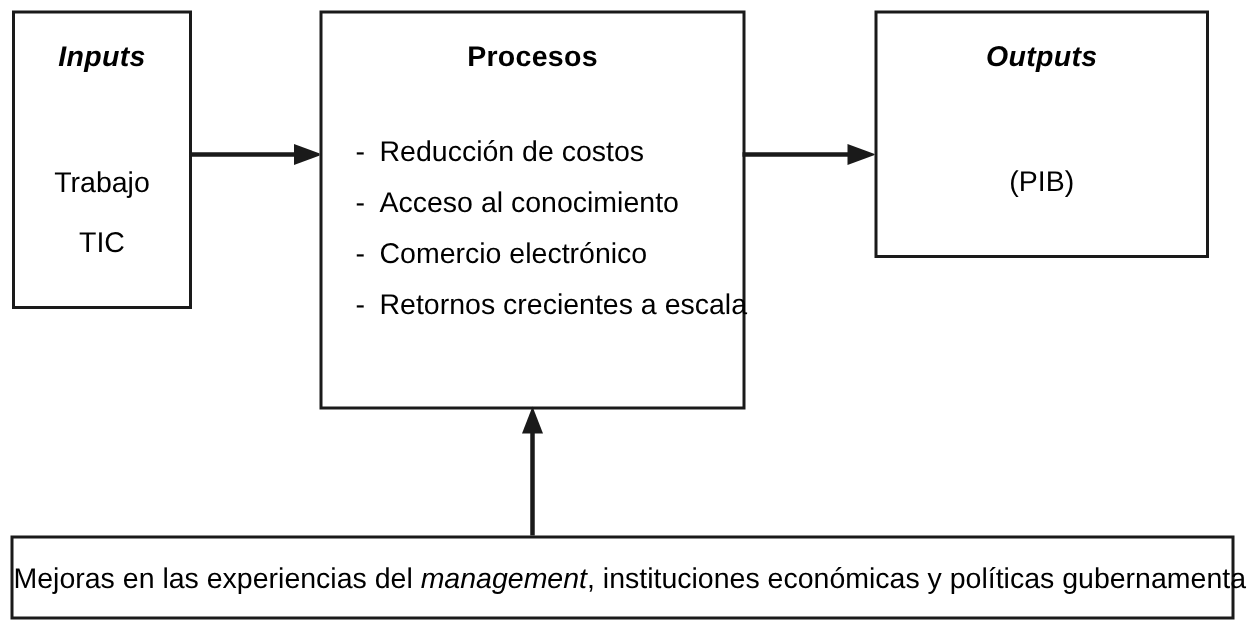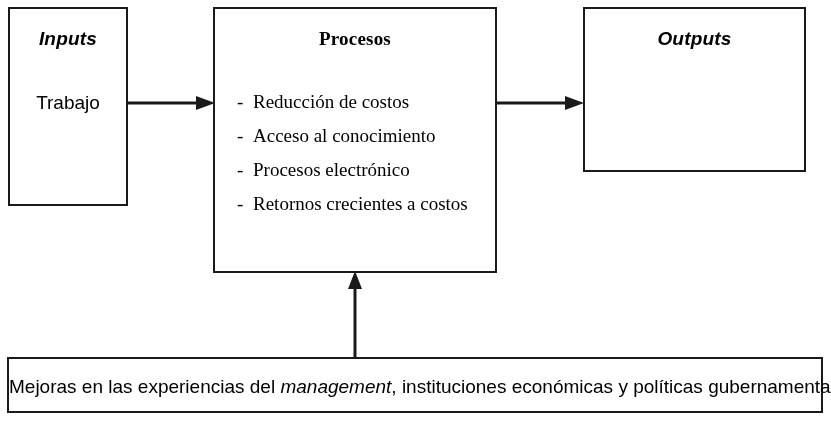--- a/index.html
+++ b/index.html
@@ -44,20 +44,21 @@
   }
 
   .centered-line {
     position: absolute;
     left: 0;
     right: 0;
     text-align: center;
     font-size: 19px;
     line-height: 1;
     white-space: nowrap;
+    margin-top: 20px;
   }
 
   
   #inputs-box {
     left: 8px;
     top: 7px;
     width: 120px;
     height: 199px;
   }
   #inputs-title { top: 20px; }
@@ -68,21 +69,20 @@
     top: 84px;
   }
   #inputs-list .centered-line { position: static; display: block; margin-bottom: 21px; }
 
   
   #procesos-box {
     left: 213px;
     top: 7px;
     width: 284px;
     height: 266px;
-    font-family: Liberation Serif, serif;
   }
   #procesos-title { top: 20px; }
   #procesos-list {
     position: absolute;
     left: 22px;
     top: 83px;
     right: 8px;
   }
   .bullet-row {
     display: flex;
@@ -144,20 +144,21 @@
 </style>
 </head>
 <body>
 
 <div id="canvas">
 
   <div class="box" id="inputs-box">
     <div class="box-title italic" id="inputs-title">Inputs</div>
     <div id="inputs-list">
       <div class="centered-line">Trabajo</div>
+      <div class="centered-line">TIC</div>
     </div>
   </div>
 
   <svg class="arrow-svg" id="arrow-inputs-procesos" width="90" height="20" viewBox="0 0 90 20">
     <line x1="0" y1="10" x2="74" y2="10" stroke="#1a1a1a" stroke-width="3"></line>
     <polygon points="70,3 89,10 70,17" fill="#1a1a1a"></polygon>
   </svg>
 
   <div class="box" id="procesos-box">
     <div class="box-title" id="procesos-title">Procesos</div>
@@ -165,37 +166,38 @@
       <div class="bullet-row">
         <span class="bullet-dash">-</span>
         <span>Reducción de costos</span>
       </div>
       <div class="bullet-row">
         <span class="bullet-dash">-</span>
         <span>Acceso al conocimiento</span>
       </div>
       <div class="bullet-row">
         <span class="bullet-dash">-</span>
-        <span>Procesos electrónico</span>
-      </div>
-      <div class="bullet-row">
-        <span class="bullet-dash">-</span>
-        <span>Retornos crecientes a costos</span>
+        <span>Comercio electrónico</span>
+      </div>
+      <div class="bullet-row">
+        <span class="bullet-dash">-</span>
+        <span>Retornos crecientes a escala</span>
       </div>
     </div>
   </div>
 
   <svg class="arrow-svg" id="arrow-procesos-outputs" width="90" height="20" viewBox="0 0 90 20">
     <line x1="0" y1="10" x2="74" y2="10" stroke="#1a1a1a" stroke-width="3"></line>
     <polygon points="70,3 89,10 70,17" fill="#1a1a1a"></polygon>
   </svg>
 
   <div class="box" id="outputs-box">
     <div class="box-title italic" id="outputs-title">Outputs</div>
     <div id="outputs-lines">
+      <div class="centered-line">(PIB)</div>
     </div>
   </div>
 
   <svg class="arrow-svg" id="arrow-bottom-procesos" width="20" height="88" viewBox="0 0 20 88">
     <line x1="10" y1="88" x2="10" y2="14" stroke="#1a1a1a" stroke-width="3"></line>
     <polygon points="3,18 10,0 17,18" fill="#1a1a1a"></polygon>
   </svg>
 
   <div class="box" id="bottom-box">
     <div id="bottom-text"><span>Mejoras en las experiencias del </span><span class="it">management</span><span>, instituciones económicas y políticas gubernamentales</span></div>

